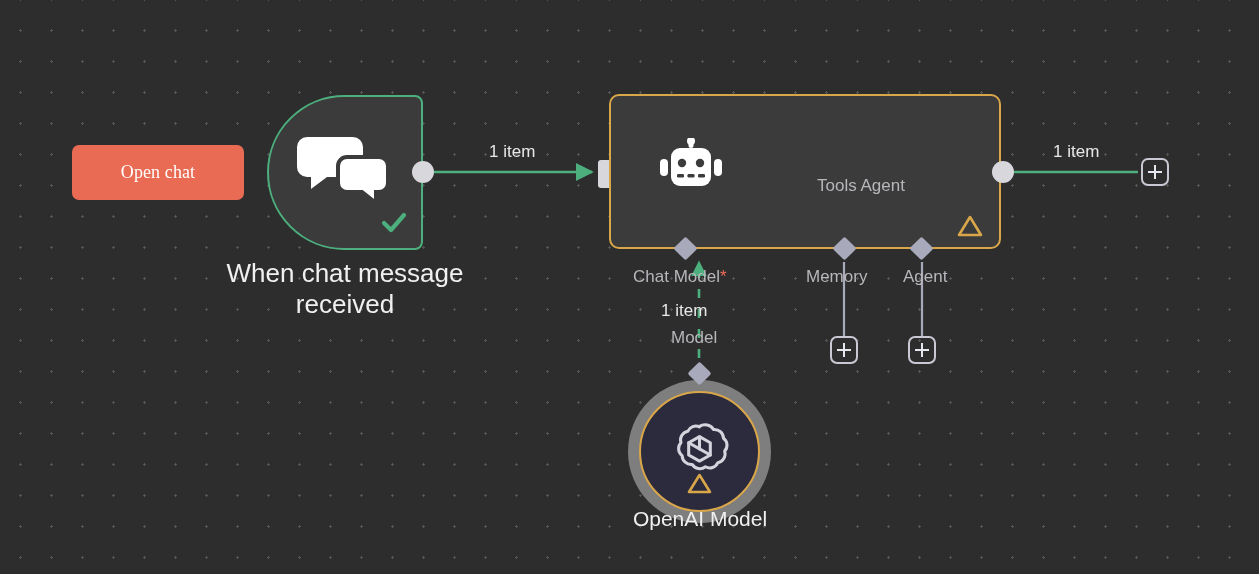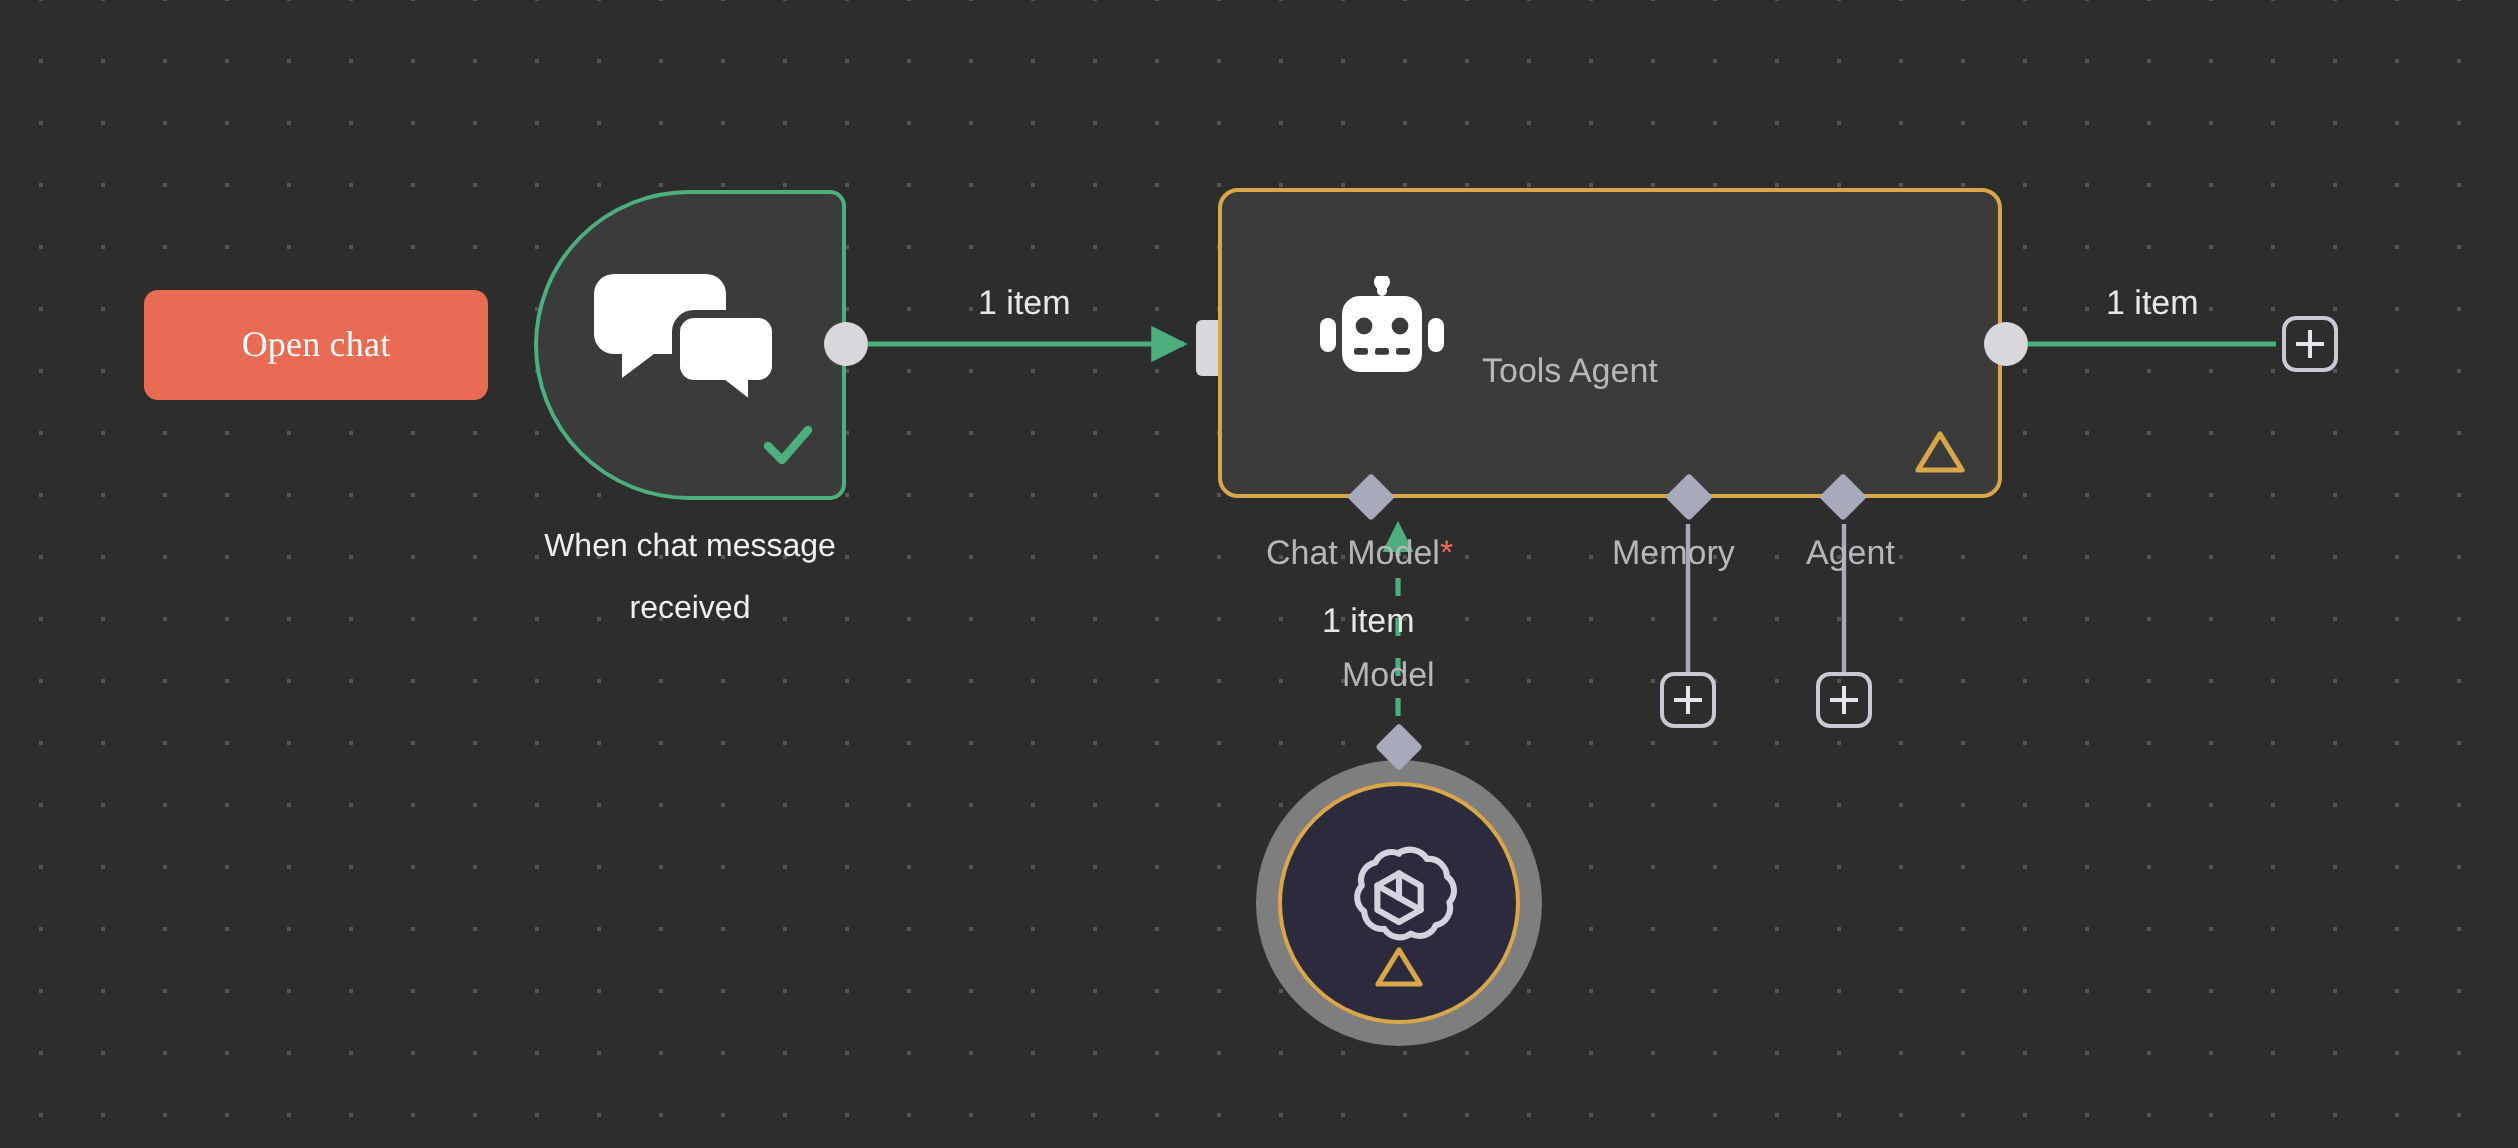--- a/index.html
+++ b/index.html
@@ -40,21 +40,21 @@
   #chat-bubbles { position:absolute; left:28px; top:36px; width:92px; height:70px; }
   #trigger-check { position:absolute; right:12px; bottom:10px; width:30px; height:30px; }
   #trigger-out-port {
     position: absolute; left: 412px; top: 161px;
     width: 22px; height: 22px; border-radius: 50%;
     background: #d7d7dc; cursor: pointer;
   }
   #trigger-label {
     position: absolute; left: 215px; top: 258px;
     width: 260px; text-align: center;
-    color: #f0f0f0; font-size: 16px; line-height: 31px;
+    color: #f0f0f0; font-size: 26px; line-height: 31px;
   }
 
   
   #agent-node {
     position: absolute; left: 609px; top: 94px;
     width: 392px; height: 155px;
     background: #3b3b3b;
     border: 2px solid #d9a64a;
     border-radius: 10px;
   }
@@ -63,21 +63,21 @@
     width: 16px; height: 28px; border-radius: 3px;
     background: #d7d7dc; cursor: pointer;
   }
   #robot-icon { position: absolute; left: 48px; top: 42px; width: 64px; height: 58px; }
   #agent-title {
     position:absolute; left: 130px; top: 46px; width: 240px;
     text-align:center; color:#ffffff; font-size: 23px; font-weight: 700;
   }
   #agent-subtitle {
     position:absolute; left: 130px; top: 80px; width: 240px;
-    color:#b6b6bb; font-size: 17px;
+    text-align:center; color:#b6b6bb; font-size: 17px;
   }
   #agent-warning { position:absolute; right: 16px; bottom: 10px; width: 26px; height: 23px; }
   #agent-out-port {
     position: absolute; left: 992px; top: 161px;
     width: 22px; height: 22px; border-radius: 50%;
     background: #d7d7dc; cursor: pointer;
   }
 
   
   .diamond {
@@ -228,14 +228,15 @@
         <path d="M30 8.5 c5 -3 11.5 -1.5 14.2 3.2 c5.4 -0.6 10 3.6 10.2 8.9 c4.2 3.1 4.8 9.3 1.2 13.1 c1.6 5.2 -1.6 10.6 -6.9 11.7 c-2.2 4.9 -8.1 6.9 -12.7 4.2 c-4.3 3.3 -10.5 2.2 -13.5 -2.4 c-5.4 0.6 -10 -3.6 -10.2 -8.9 c-4.2 -3.1 -4.8 -9.3 -1.2 -13.1 c-1.6 -5.2 1.6 -10.6 6.9 -11.7 c2.1 -4.6 7.6 -6.6 12 -4.5"></path>
         <path d="M30 19 L41 25.2 L41 37.6 L30 43.8 L19 37.6 L19 25.2 Z"></path>
         <path d="M30 19 L30 31.4 L41 37.6"></path>
         <path d="M19 25.2 L30 31.4"></path>
       </g>
     </svg>
     <svg id="openai-warning" viewBox="0 0 25 22">
       <path d="M12.5 3 L23 20 L2 20 Z" fill="none" stroke="#d9a64a" stroke-width="2.6" stroke-linejoin="round"></path>
     </svg>
   </div>
+  <div id="openai-label">OpenAI Model</div>
 
 </div>
 
 </body></html>

